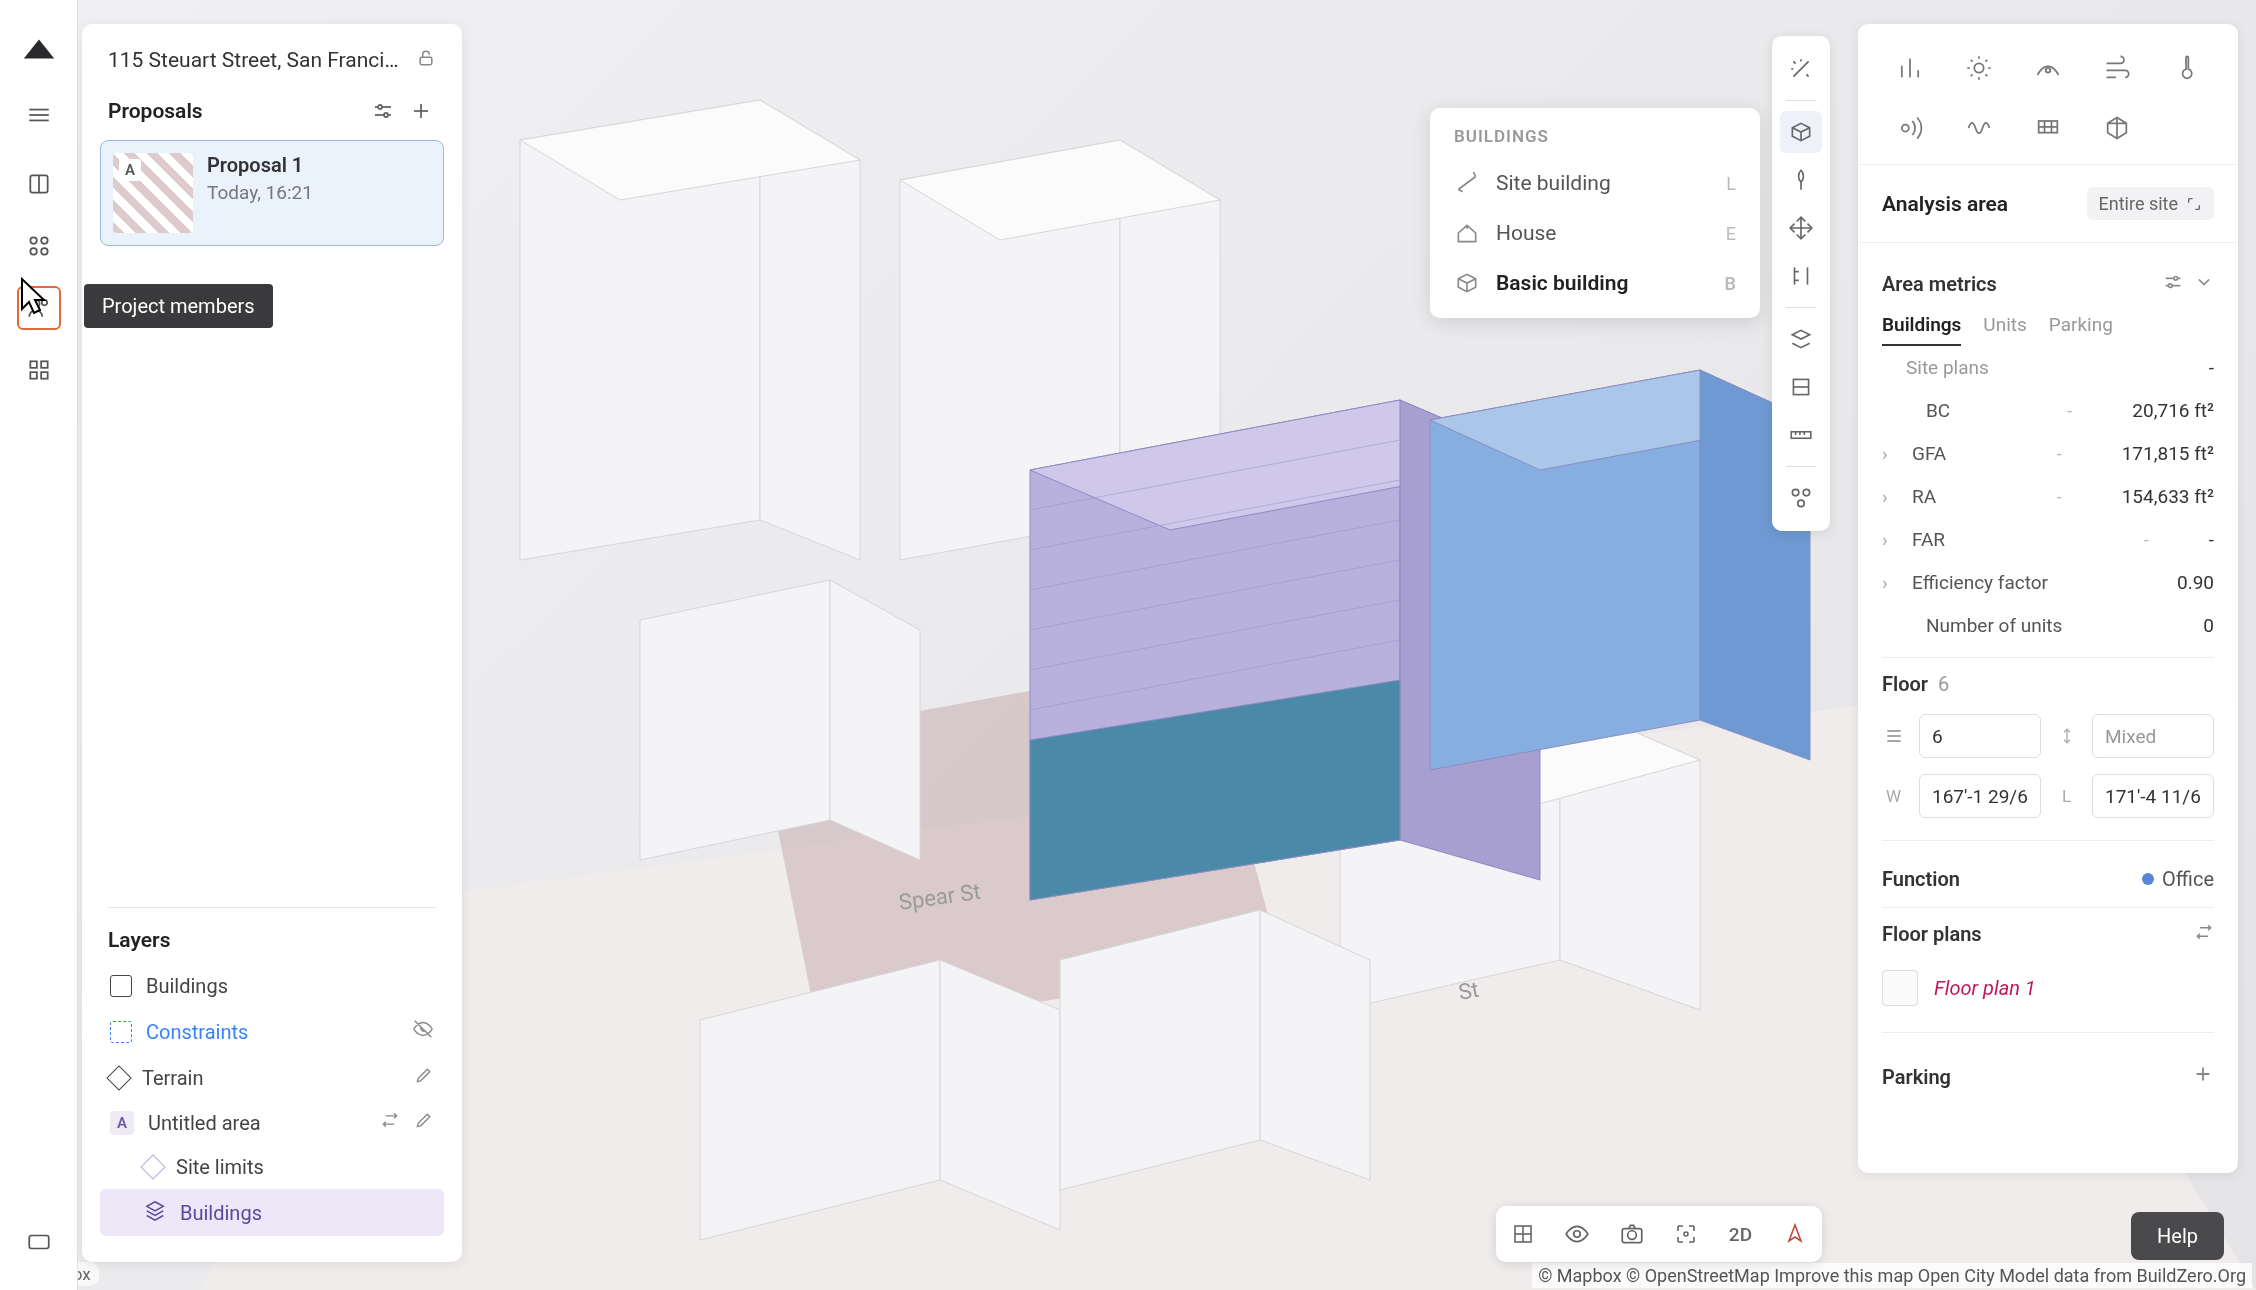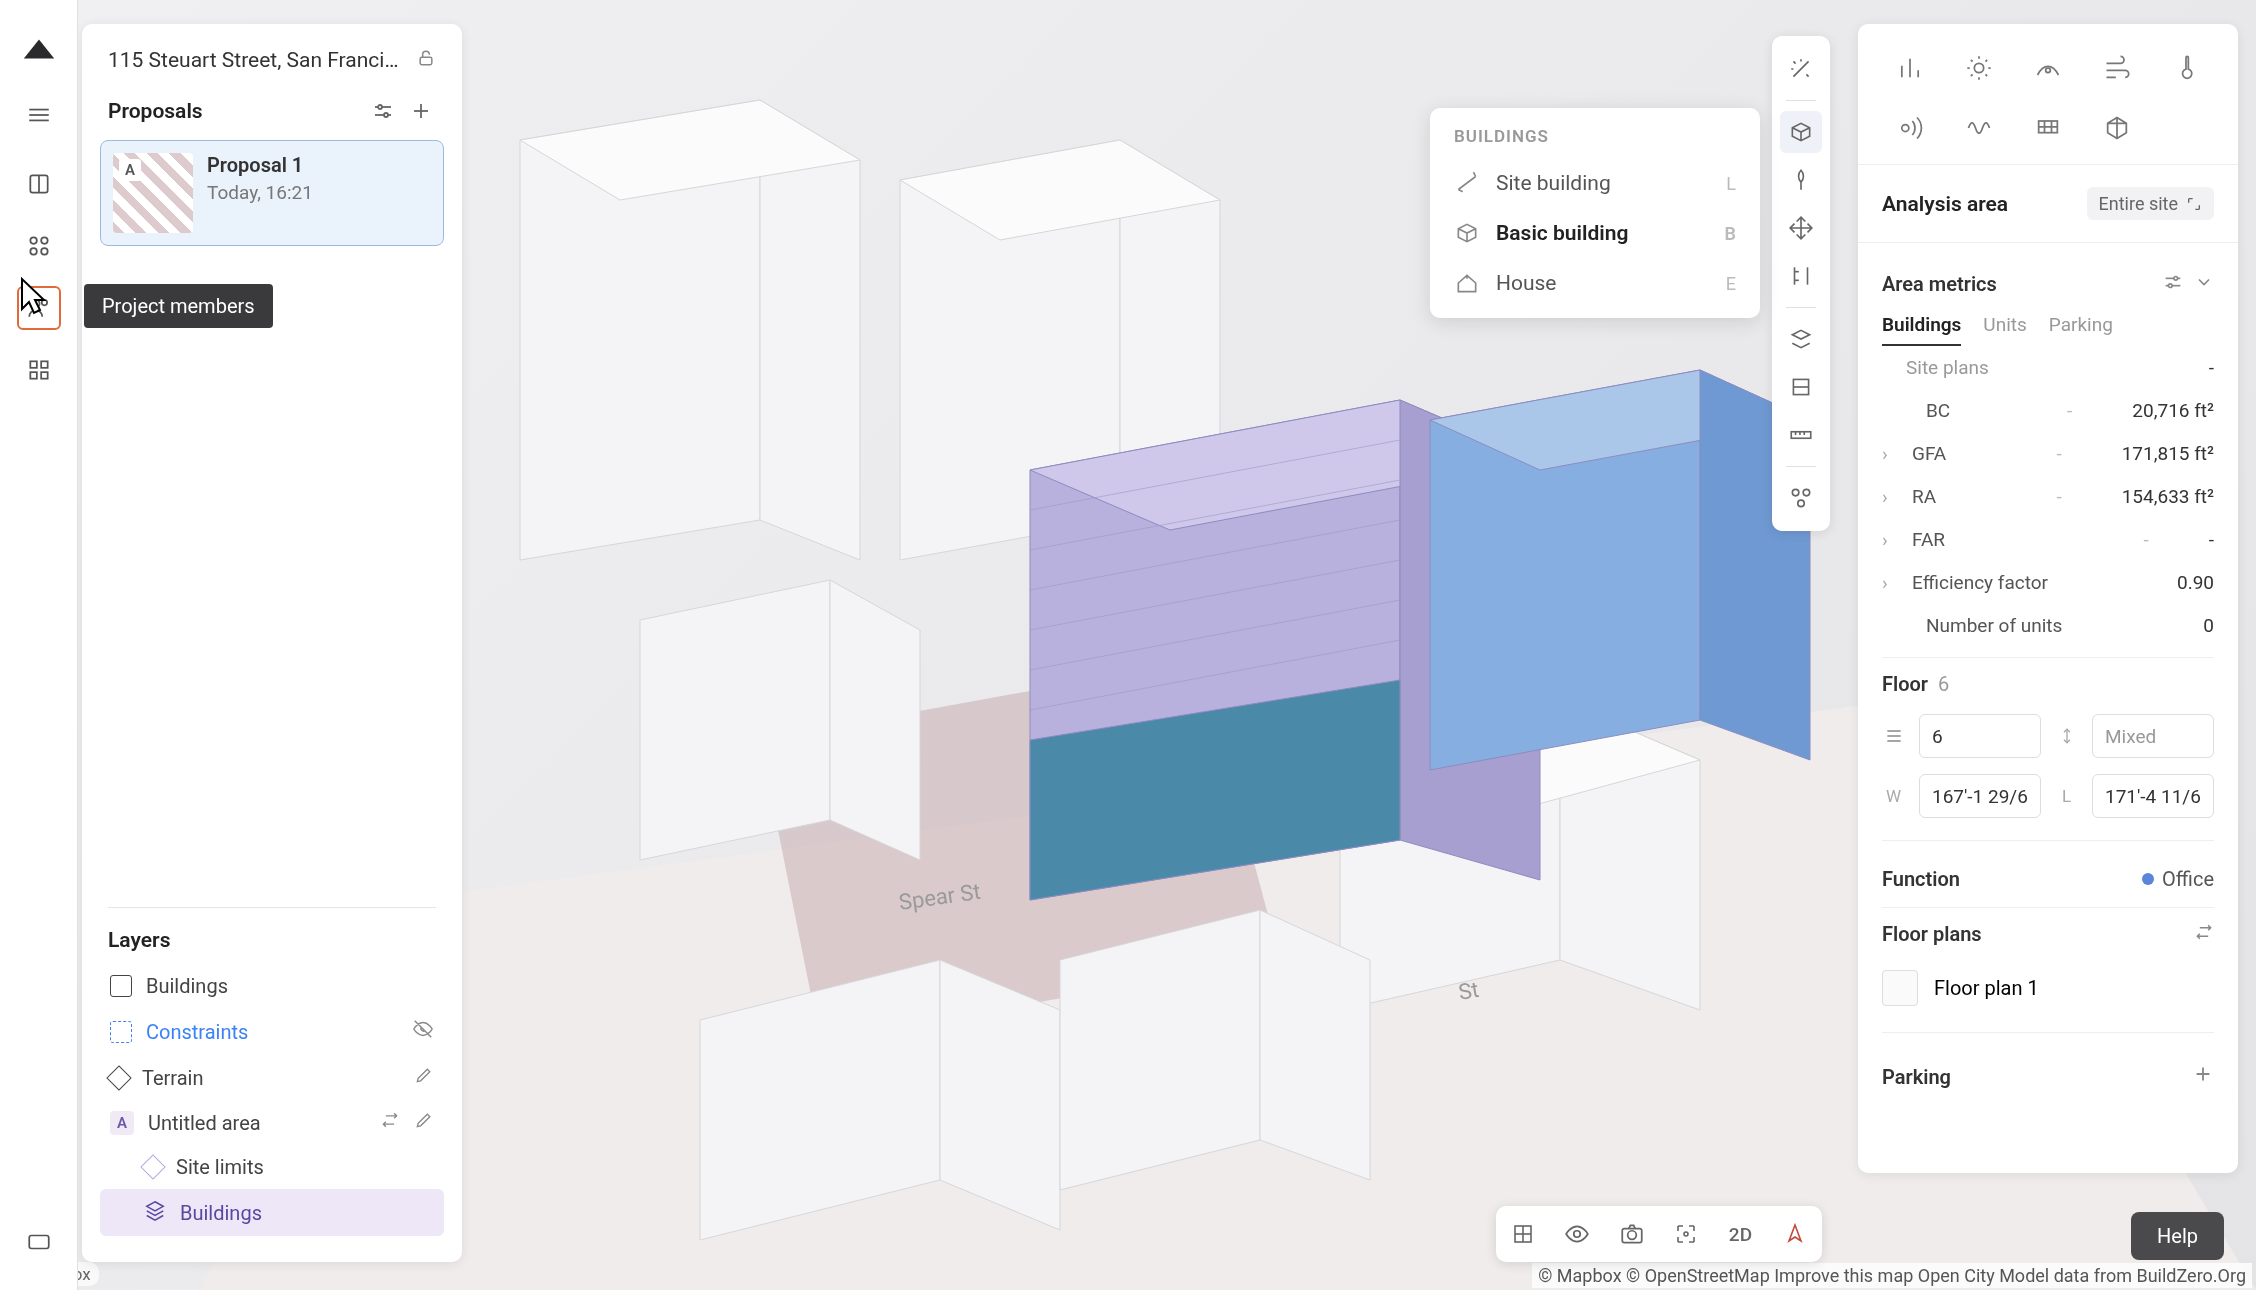--- a/index.html
+++ b/index.html
@@ -142,21 +142,21 @@
 .dim-inputs { display:flex; gap:14px; padding:4px 24px 12px; align-items:center; }
 .dim-inputs .pre { width:26px; height:26px; display:flex; align-items:center; justify-content:center; color:#888; }
 .dim-inputs input { width:122px; height:44px; border:1px solid #ddd; border-radius:6px; padding:0 12px; font-size:19px; color:#333; }
 .dim-inputs .mid { color:#aaa; font-size:17px; }
 
 .func-row { display:flex; align-items:center; padding:16px 24px 6px; font-size:20px; }
 .func-row .lbl { font-weight:600; flex:1; color:#333; }
 .func-row .dot { width:12px; height:12px; border-radius:50%; background:#5a86d8; margin-right:8px; }
 .func-row .val { color:#555; }
 
-.fp-row { display:flex; align-items:center; padding:16px 24px; gap:16px; font-size:20px; color:#000000; }
+.fp-row { display:flex; align-items:center; padding:16px 24px; gap:16px; font-size:20px; color:#be185d;font-style:italic; }
 .fp-swatch { width:36px; height:36px; border:1px solid #ddd; border-radius:4px; background:#fafafa; }
 
 .parking-row { display:flex; align-items:center; padding:20px 24px; font-size:20px; font-weight:600; color:#333; }
 .parking-row .plus { margin-left:auto; color:#888; cursor:pointer; }
 
 
 .bottom-bar {
   position:absolute; left:1496px; top:1206px; width:326px; height:56px;
   background:#fff; border-radius:10px; box-shadow:0 2px 12px rgba(0,0,0,.12);
   display:flex; align-items:center; justify-content:space-around; z-index:16;
@@ -392,33 +392,33 @@
 
   <div class="buildings-popup">
     <div class="bp-title">BUILDINGS</div>
     <div class="bp-row">
       <svg width="26" height="26" viewBox="0 0 24 24">
           <path d="M4 18L20 6M4 18l4 2M20 6l-2-4"></path>
         </svg>
       <span>Site building</span>
       <span class="key">L</span>
     </div>
+    <div class="bp-row">
+      <svg width="26" height="26" viewBox="0 0 24 24">
+          <path d="M4 12l8-7 8 7v8H4zM12 5v3"></path>
+        </svg>
+      <span>House</span>
+      <span class="key">E</span>
+    </div>
     <div class="bp-row active">
       <svg width="26" height="26" viewBox="0 0 24 24">
           <path d="M4 8l8-4 8 4v8l-8 4-8-4zM4 8l8 4 8-4M12 12v8"></path>
         </svg>
       <span>Basic building</span>
       <span class="key">B</span>
-    </div>
-    <div class="bp-row">
-      <svg width="26" height="26" viewBox="0 0 24 24">
-          <path d="M4 12l8-7 8 7v8H4zM12 5v3"></path>
-        </svg>
-      <span>House</span>
-      <span class="key">E</span>
     </div>
   </div>
 
   <div class="vtoolbar">
     <div class="vt-item">
         <svg width="26" height="26" viewBox="0 0 24 24">
           <path d="M5 19L19 5M5 5l2 2M17 17l2 2M12 3v2M3 12h2"></path>
         </svg>
       </div>
     <div class="vt-sep"></div>

